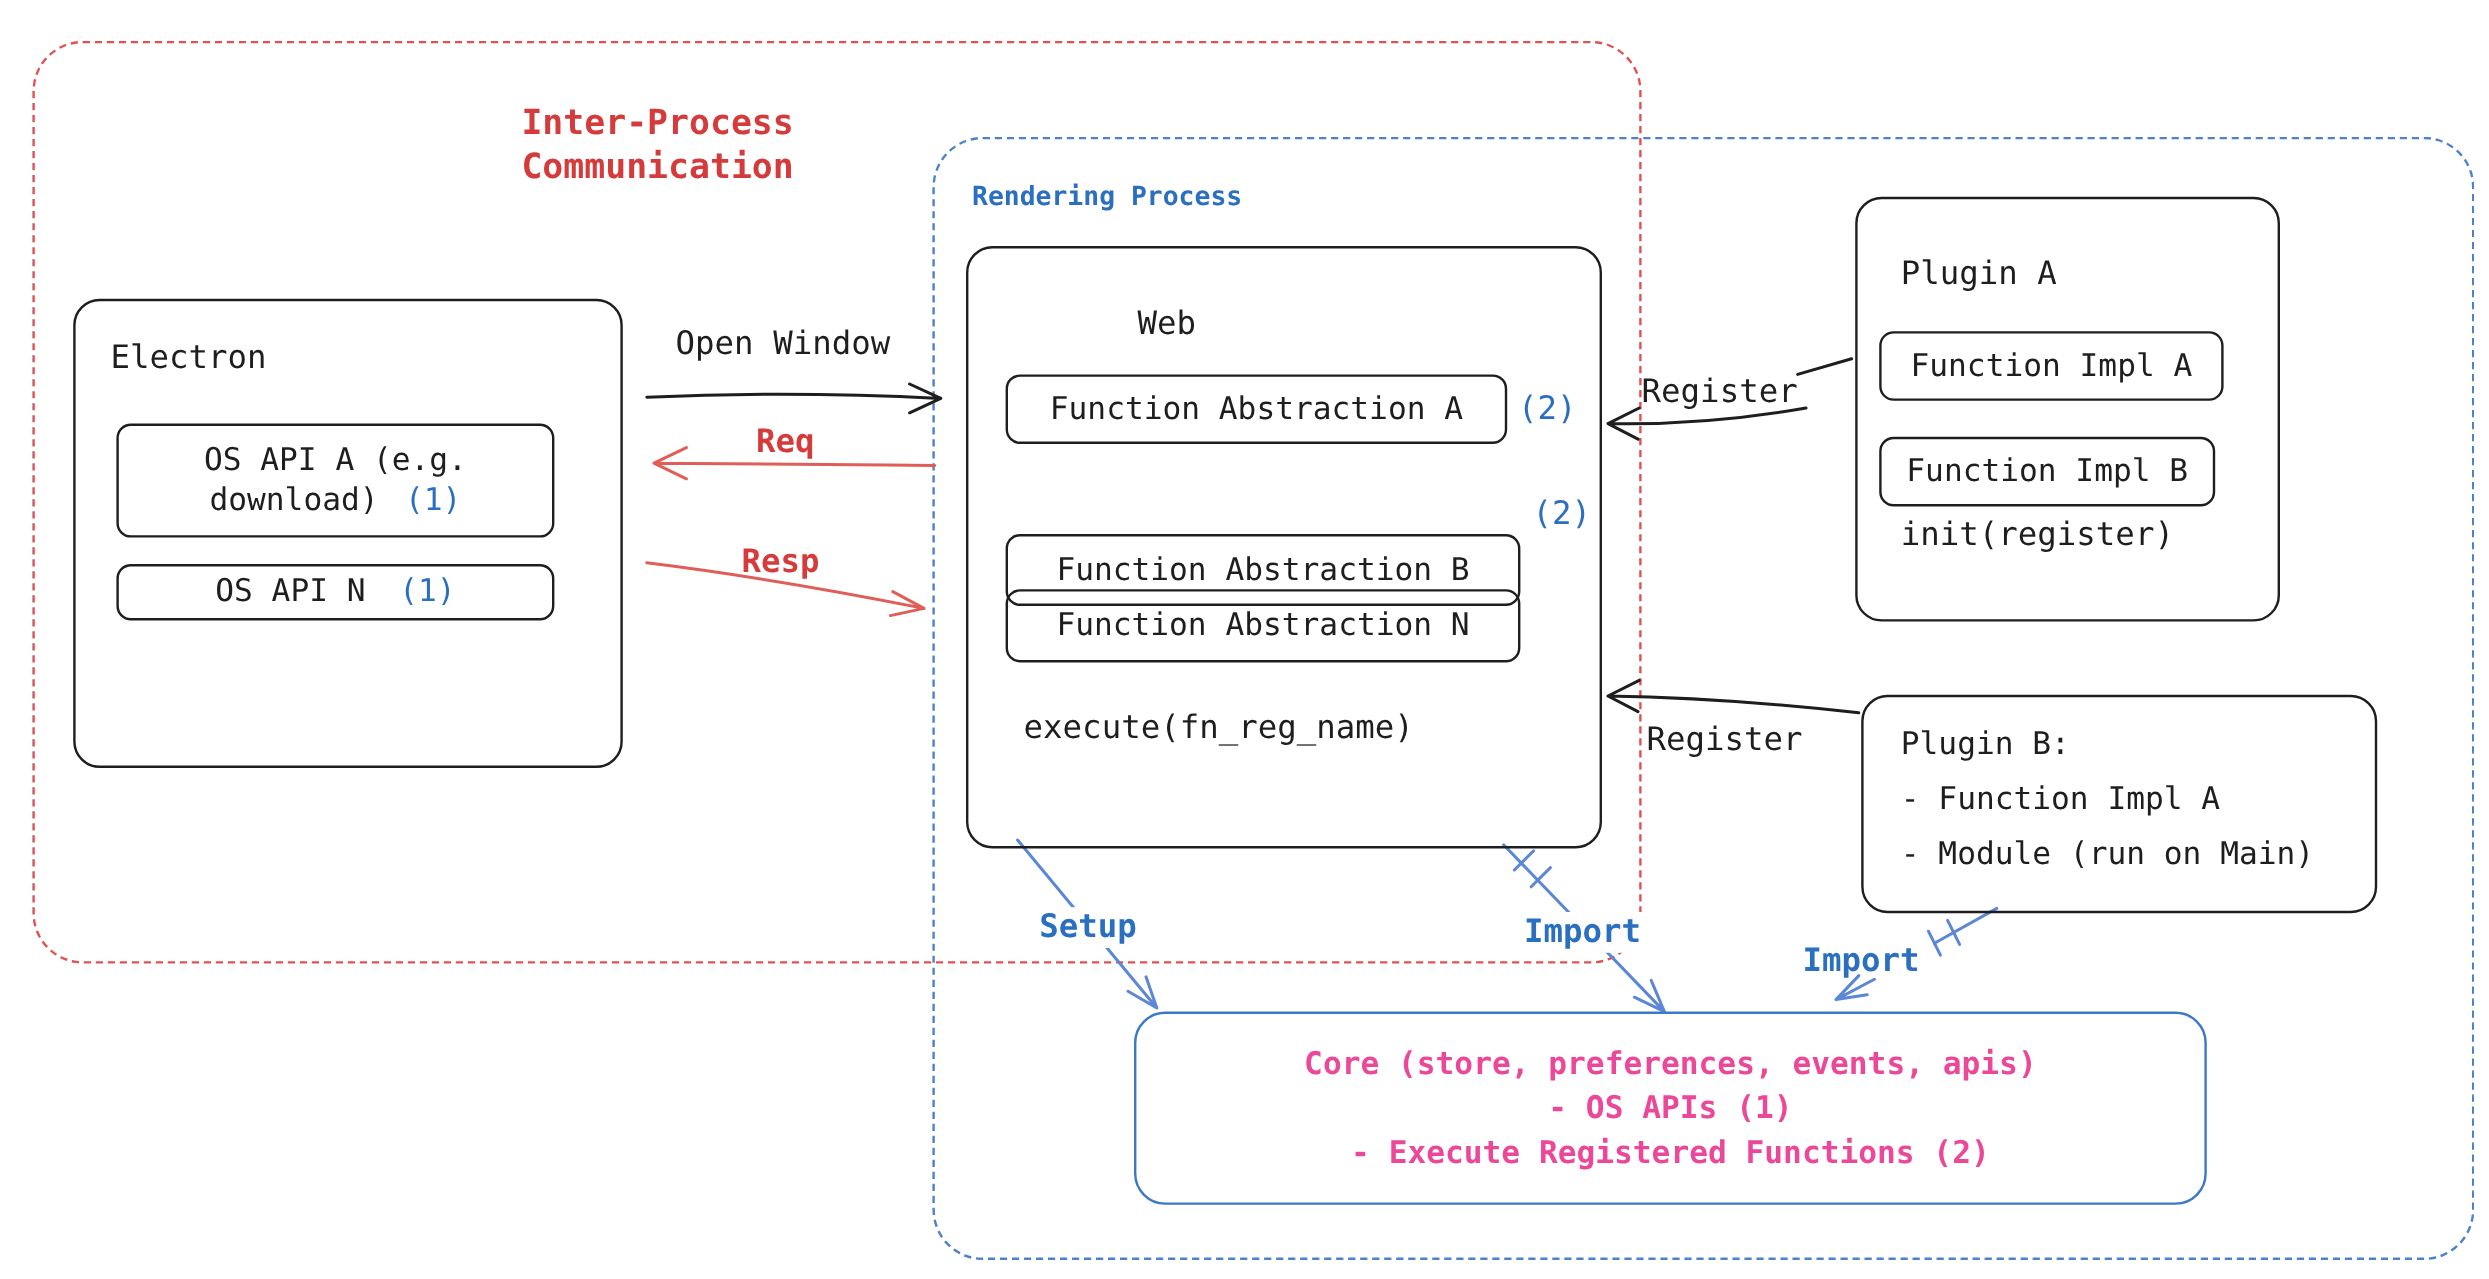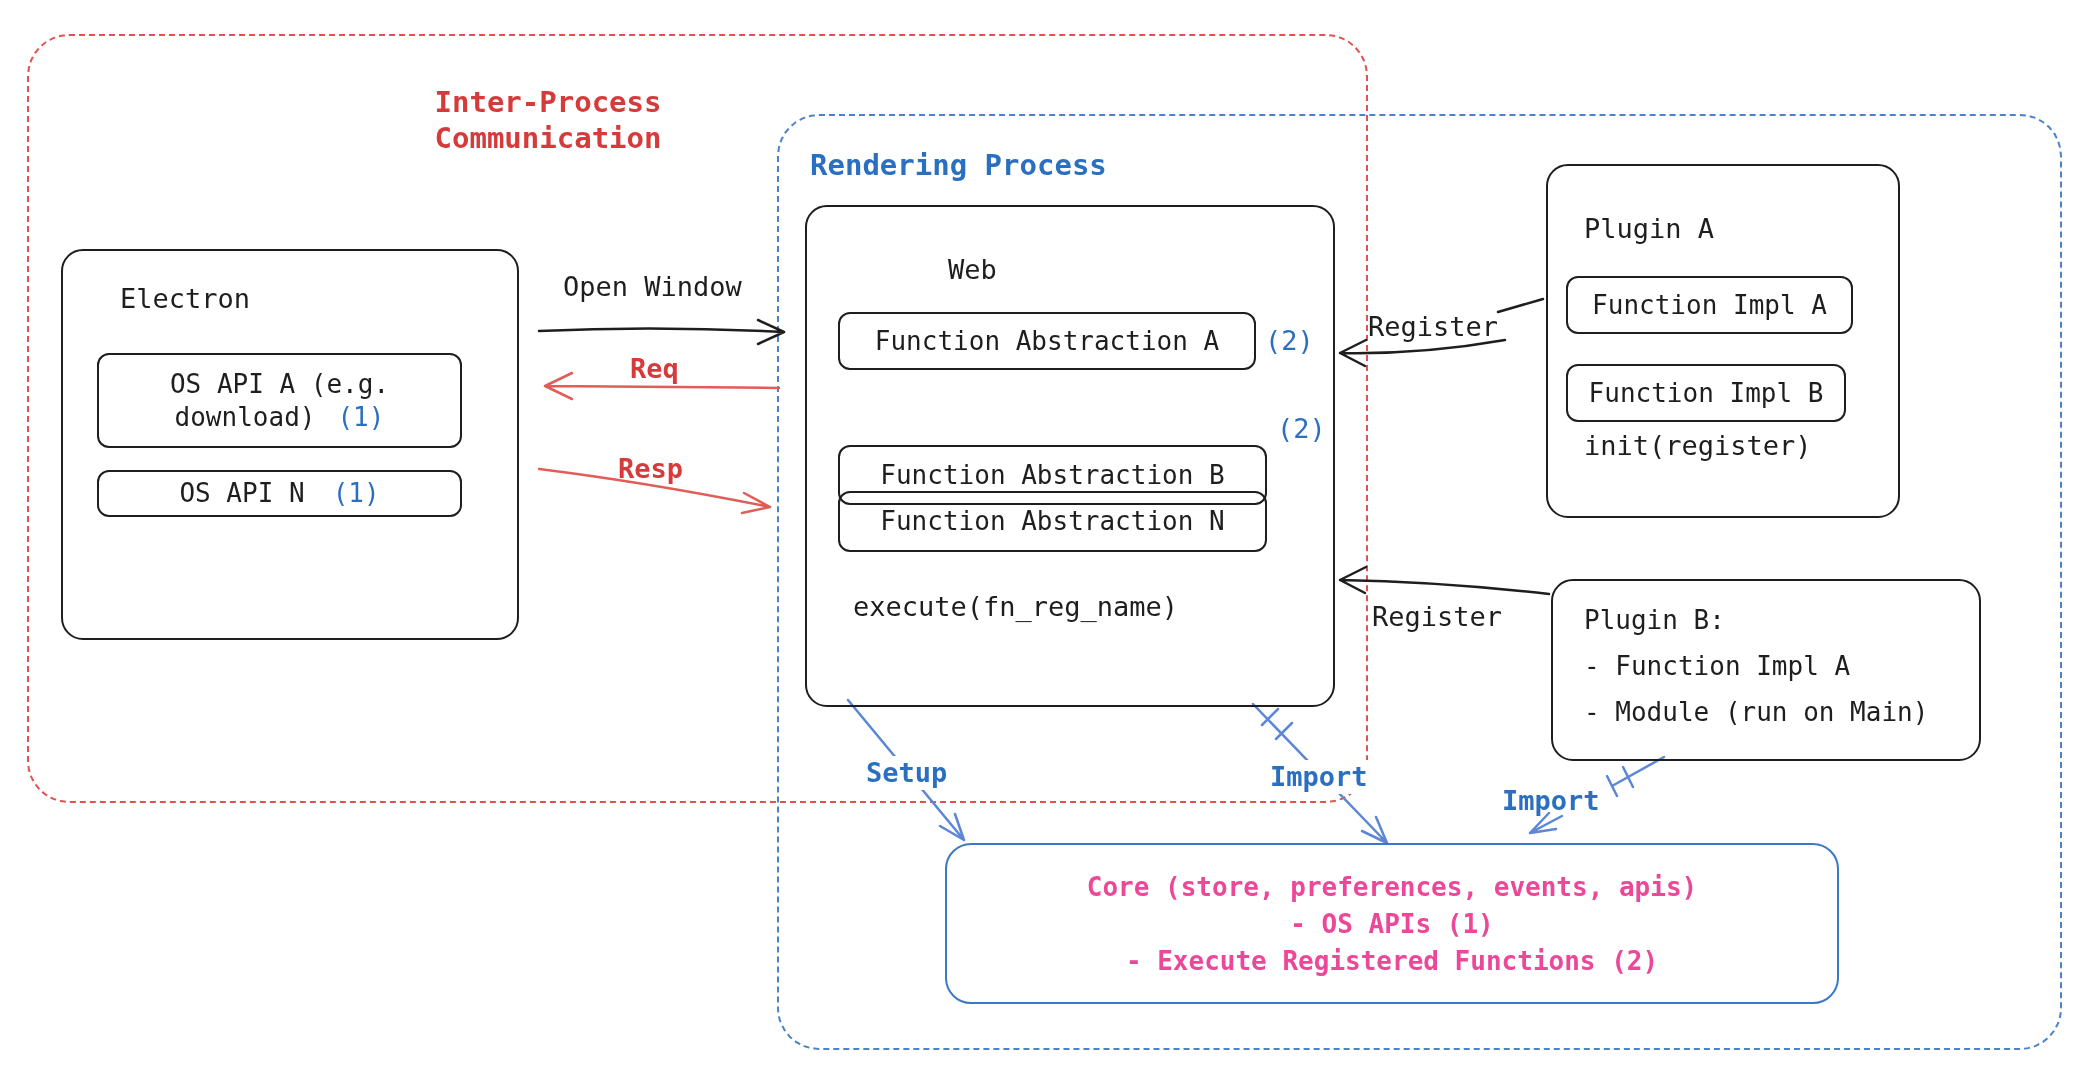--- a/index.html
+++ b/index.html
@@ -60,24 +60,24 @@
       <path d="M 848 700 L 964 840 M 964 840 L 940 826 M 964 840 L 955 814"></path>
       <path d="M 1253 704 L 1387 843 M 1387 843 L 1362 831 M 1387 843 L 1376 817"></path>
       <path d="M 1278 709 L 1262 725 M 1292 723 L 1276 739"></path>
       <path d="M 1664 757 L 1612 786 M 1562 816 L 1530 833 M 1530 833 L 1549 813 M 1530 833 L 1556 829"></path>
       <path d="M 1633 787 L 1623 767 M 1617 796 L 1607 776"></path>
     </g>
   </svg>
 
   <div class="txt t-red bold multiline" style="left:428px; top:84px; width:240px; font-size:29px; line-height:36px;">Inter-Process
 Communication</div>
-  <div class="txt t-blue bold" style="left:810px; top:148px; font-size:29px;">Rendering Process</div>
+  <div class="txt t-blue bold" style="left:810px; top:148px; font-size:22px;">Rendering Process</div>
 
   <div class="node" style="left:61px; top:249px; width:454px; height:387px;"></div>
-  <div class="txt" style="left:92px; top:282px;margin-left:28px;">Electron</div>
+  <div class="txt" style="left:92px; top:282px;">Electron</div>
   <div class="chip" style="left:97px; top:353px; width:361px; height:91px; flex-direction:column;">
     <span>OS API A (e.g.</span>
     <span style="display:inline-flex; align-items:center;">
       <span>download)</span>
       <span class="ref" style="margin-left:22px;">(1)</span>
     </span>
   </div>
   <div class="chip" style="left:97px; top:470px; width:361px; height:43px;">
     <span>OS API N</span>
     <span class="ref" style="margin-left:28px;">(1)</span>

